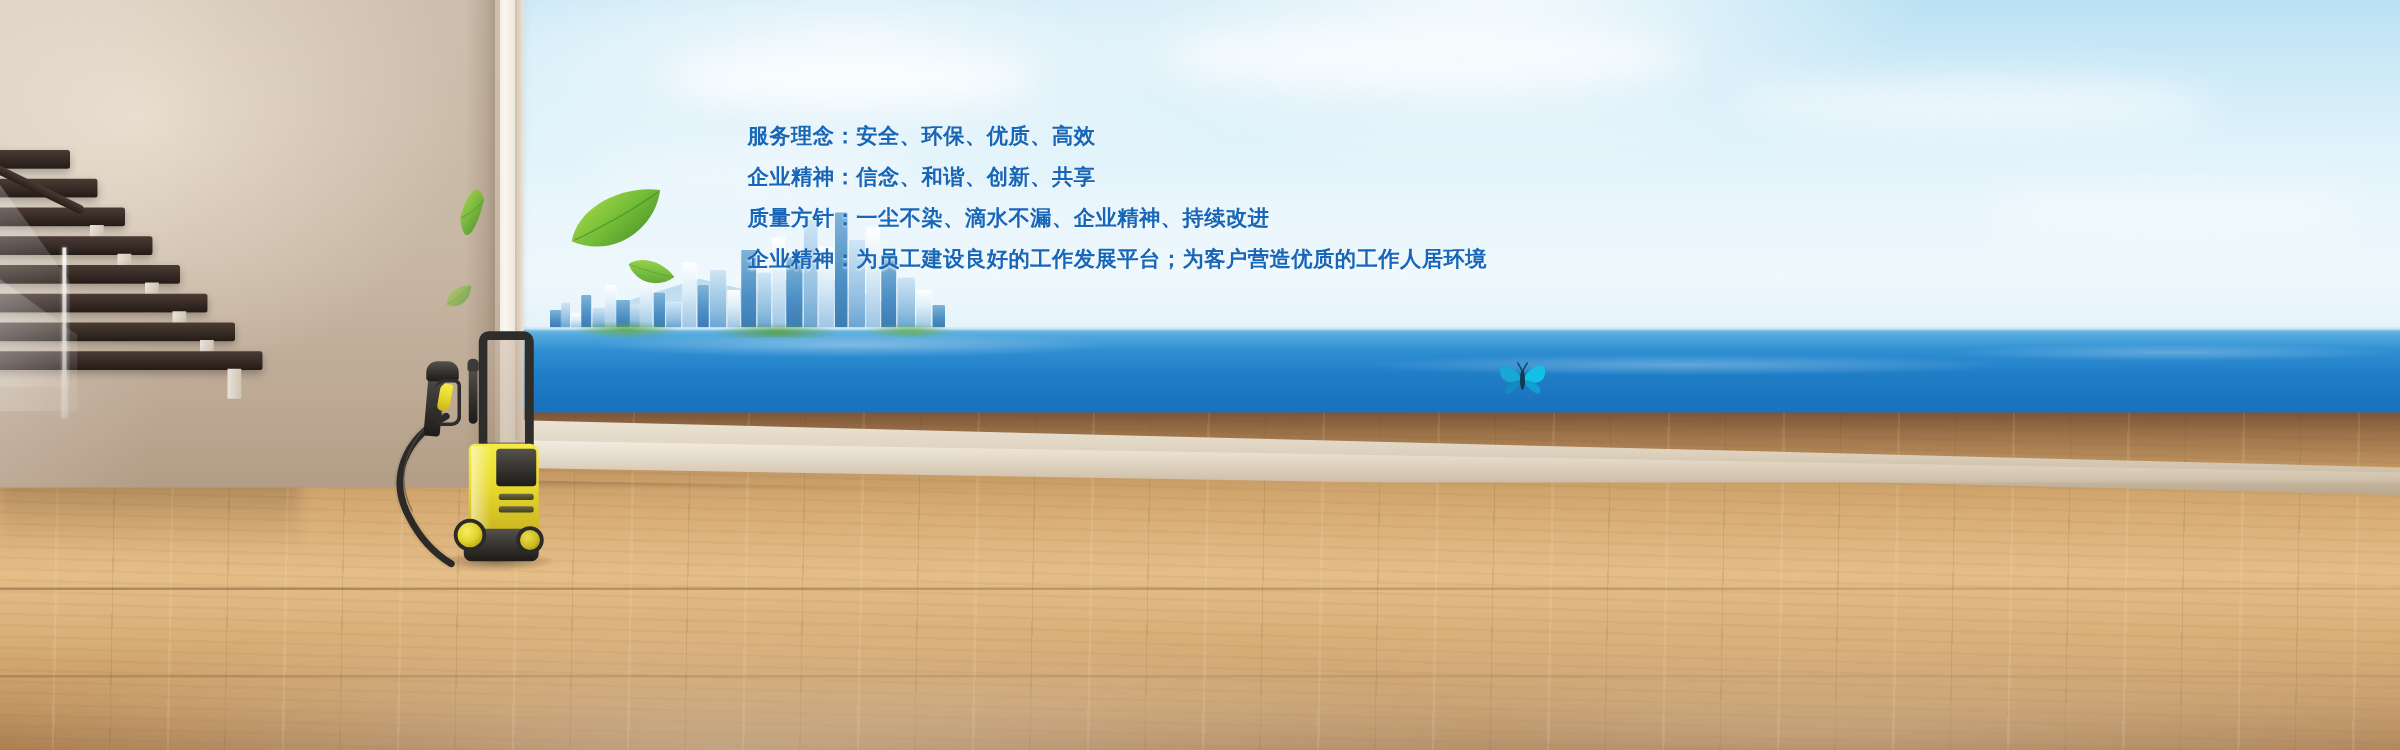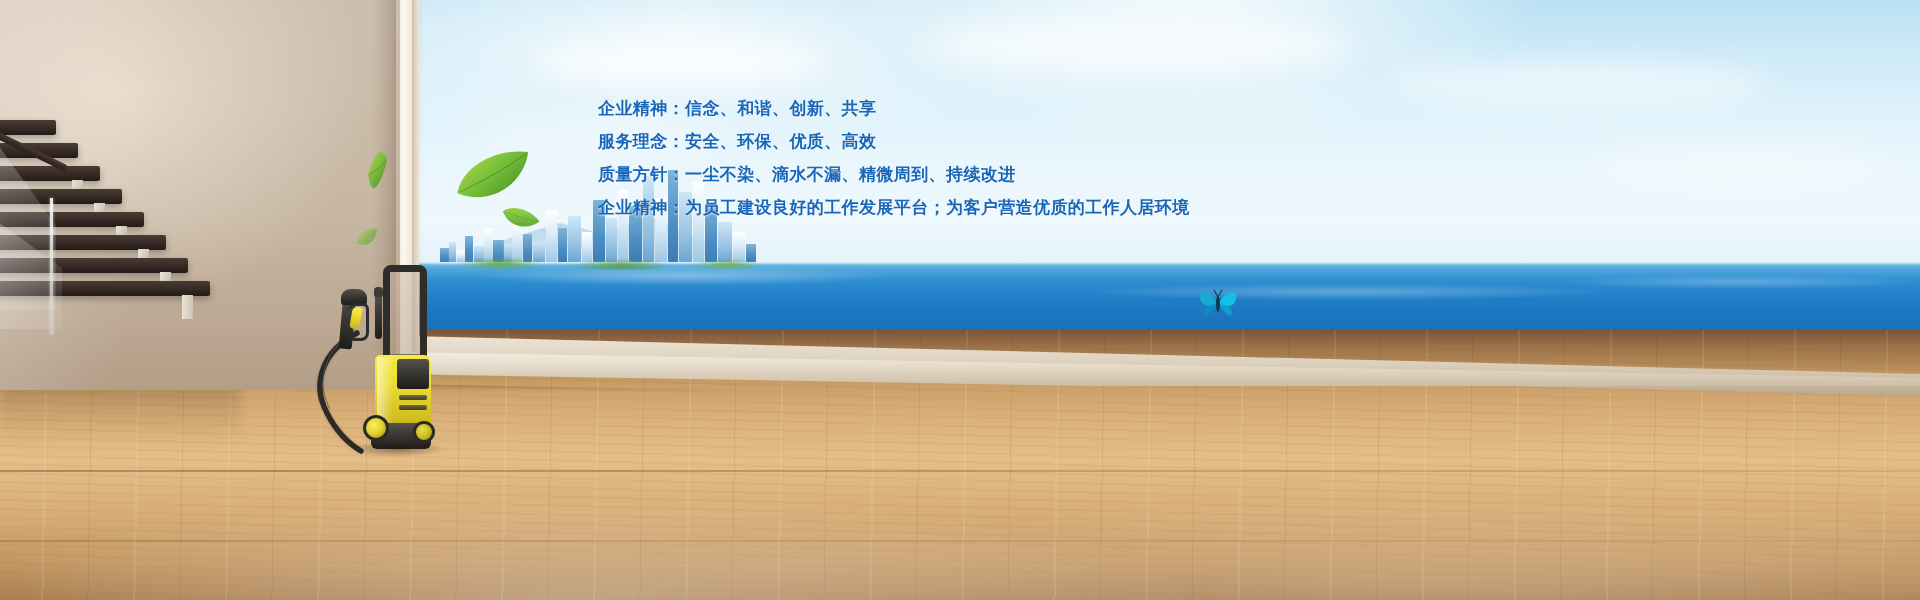--- a/index.html
+++ b/index.html
@@ -446,19 +446,19 @@
         <path d="M22,22 C30,8 42,7 40,17 C39,25 30,26 22,22 Z" fill="#13c0e6"></path>
         <path d="M22,22 C16,32 6,38 8,30 C10,24 17,22 22,22 Z" fill="#1489c0"></path>
         <path d="M22,22 C28,32 38,37 36,29 C34,24 27,22 22,22 Z" fill="#0f9fd2"></path>
       </g>
       <ellipse cx="22" cy="22" rx="2" ry="8" fill="#113a52"></ellipse>
       <path d="M22,15 L18,8 M22,15 L26,8" stroke="#113a52" stroke-width="1.1" fill="none"></path>
     </svg>
   </div>
 
   <div class="copy">
+    <div class="line">服务理念：安全、环保、优质、高效</div>
     <div class="line">企业精神：信念、和谐、创新、共享</div>
-    <div class="line">服务理念：安全、环保、优质、高效</div>
-    <div class="line">质量方针：一尘不染、滴水不漏、精微周到、持续改进</div>
+    <div class="line">质量方针：一尘不染、滴水不漏、企业精神、持续改进</div>
     <div class="line">企业精神：为员工建设良好的工作发展平台；为客户营造优质的工作人居环境</div>
   </div>
 
 </div>
 
 </body></html>

